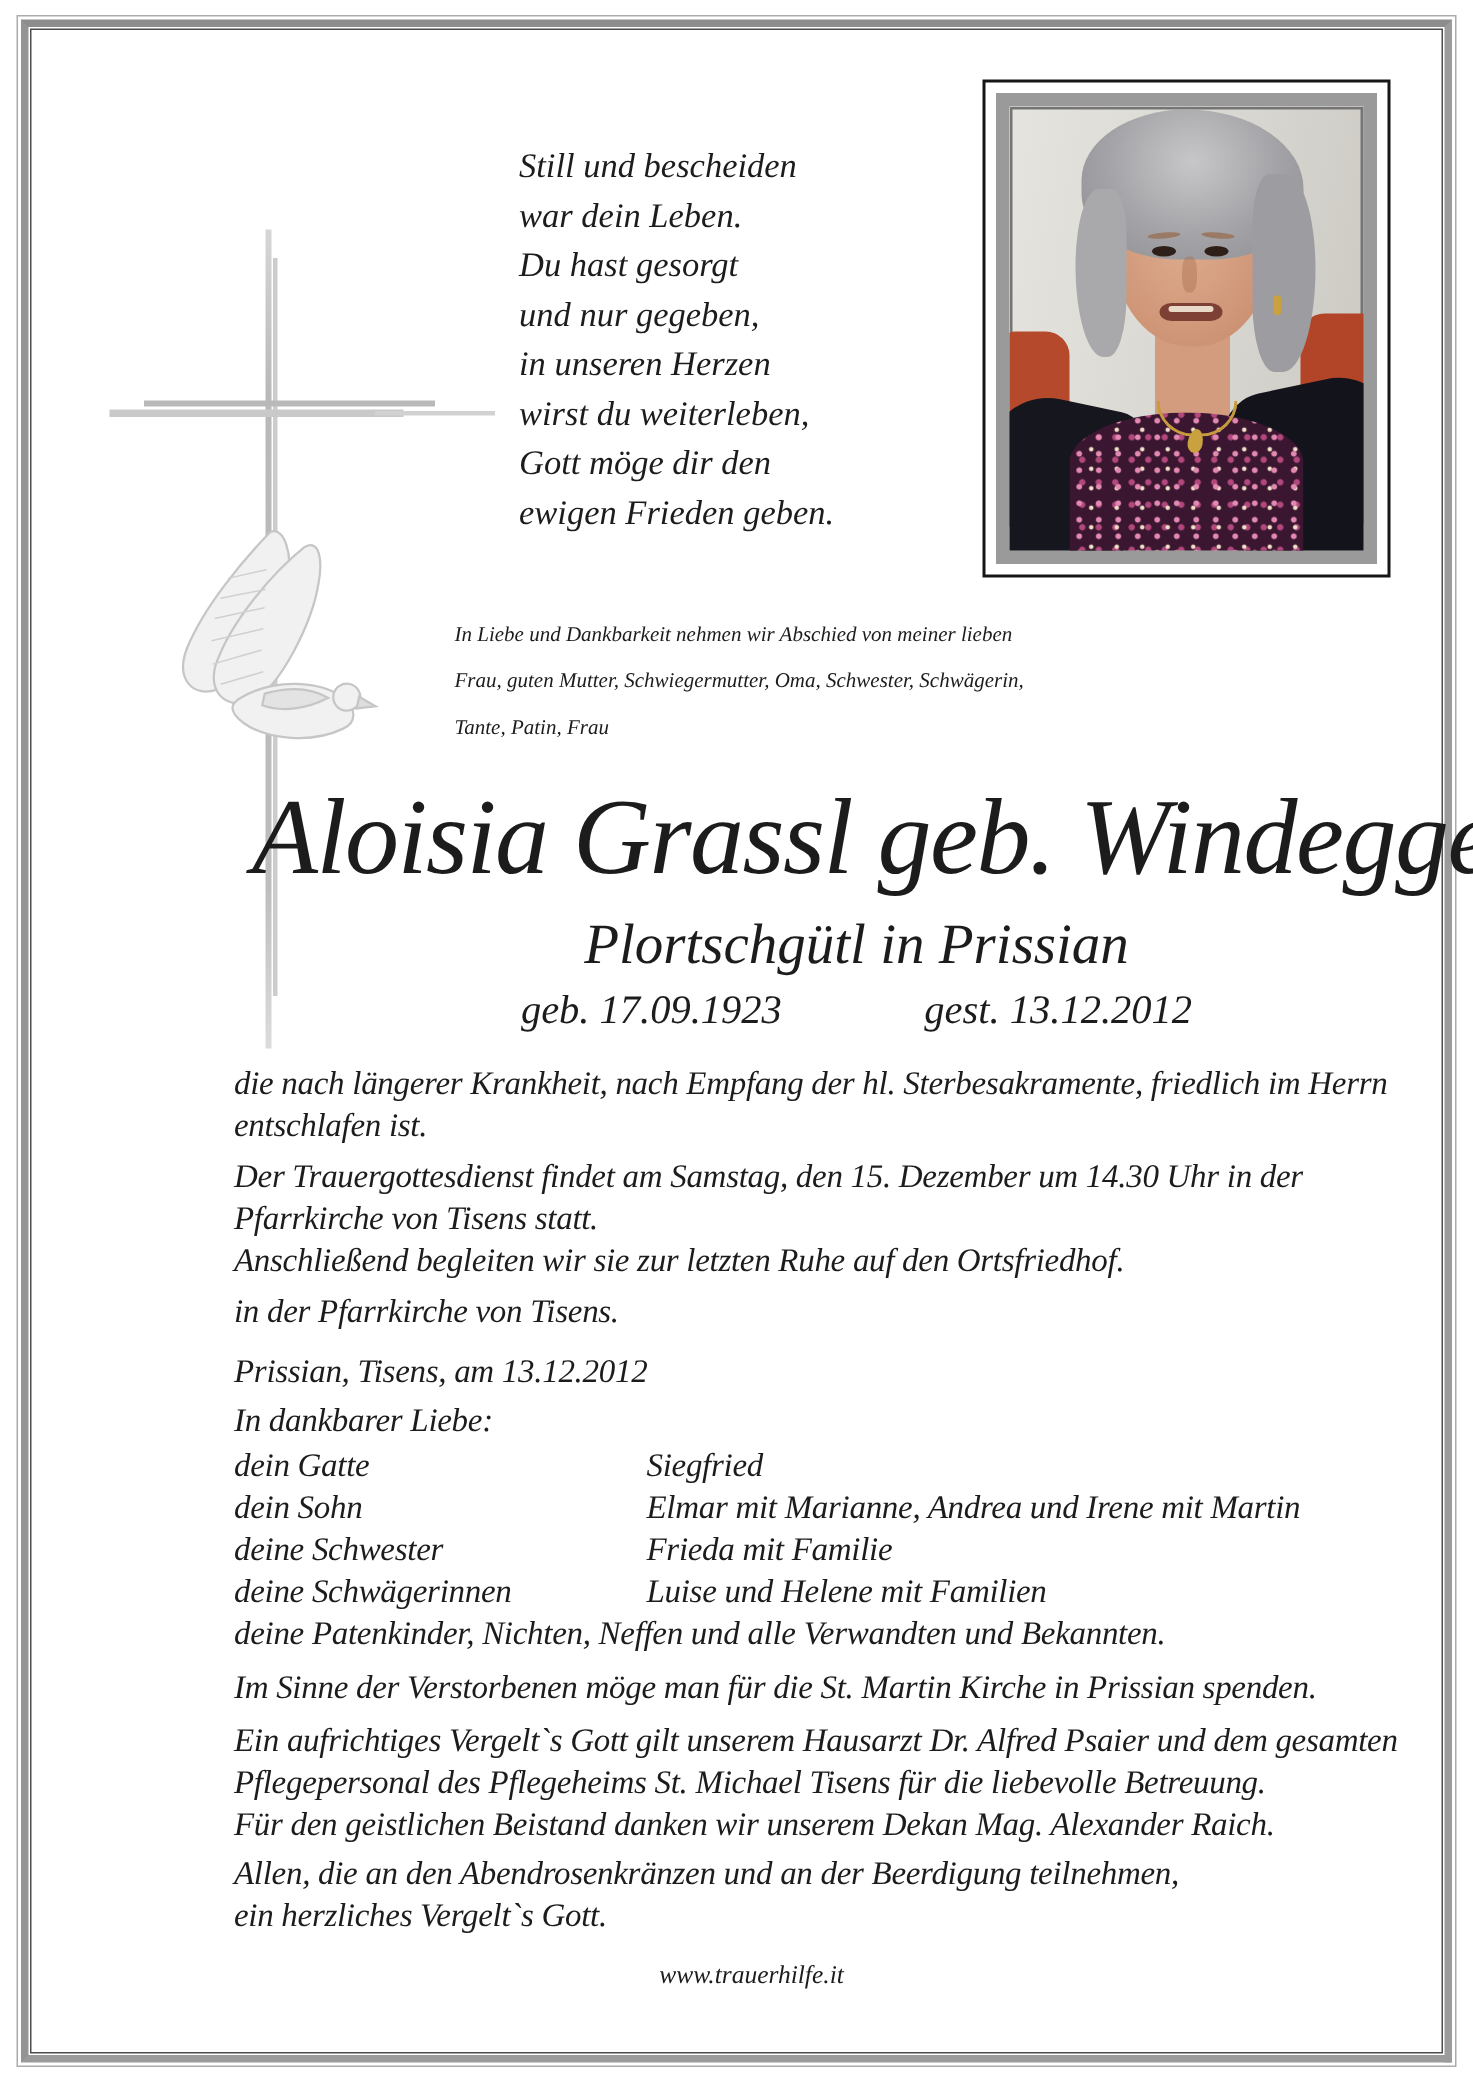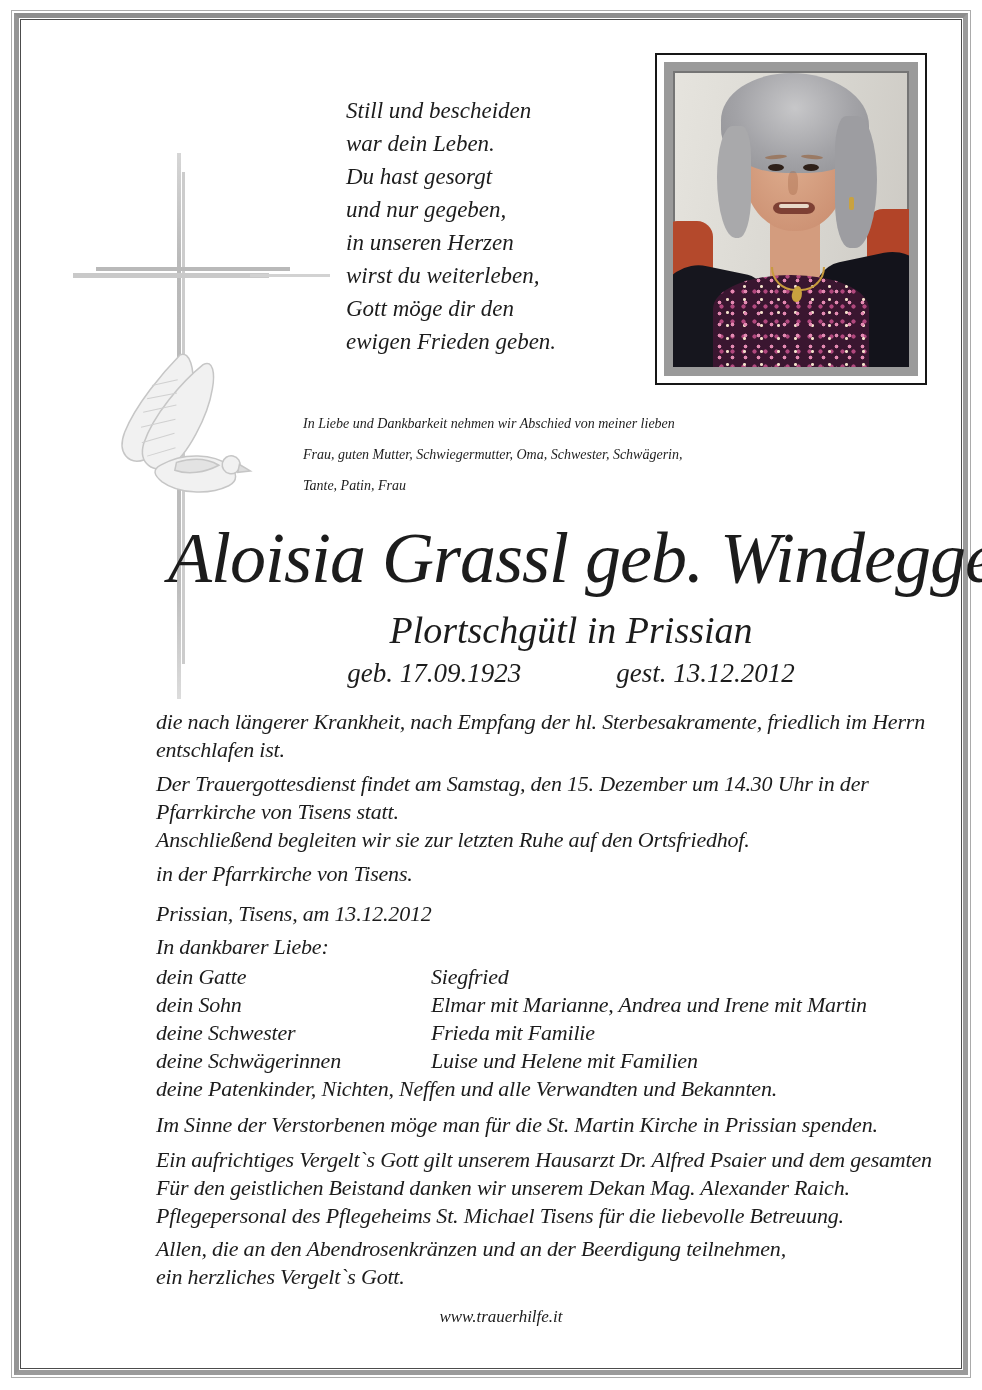--- a/index.html
+++ b/index.html
@@ -181,22 +181,22 @@
       <div class="row">
         <span class="rel ln">deine Schwägerinnen</span>
         <span class="ln">Luise und Helene mit Familien</span>
       </div>
       <div class="ln mb8">deine Patenkinder, Nichten, Neffen und alle Verwandten und Bekannten.</div>
     </div>
 
     <div class="ln mb7">Im Sinne der Verstorbenen möge man für die St. Martin Kirche in Prissian spenden.</div>
     <div class="mb5">
       <div class="ln">Ein aufrichtiges Vergelt`s Gott gilt unserem Hausarzt Dr. Alfred Psaier und dem gesamten</div>
+      <div class="ln">Pflegepersonal des Pflegeheims St. Michael Tisens für die liebevolle Betreuung.</div>
       <div class="ln">Für den geistlichen Beistand danken wir unserem Dekan Mag. Alexander Raich.</div>
-      <div class="ln">Pflegepersonal des Pflegeheims St. Michael Tisens für die liebevolle Betreuung.</div>
     </div>
     <div>
       <div class="ln">Allen, die an den Abendrosenkränzen und an der Beerdigung teilnehmen,</div>
       <div class="ln">ein herzliches Vergelt`s Gott.</div>
     </div>
   </div>
 
   <div class="footer">
     <div class="ln">www.trauerhilfe.it</div>
   </div>

